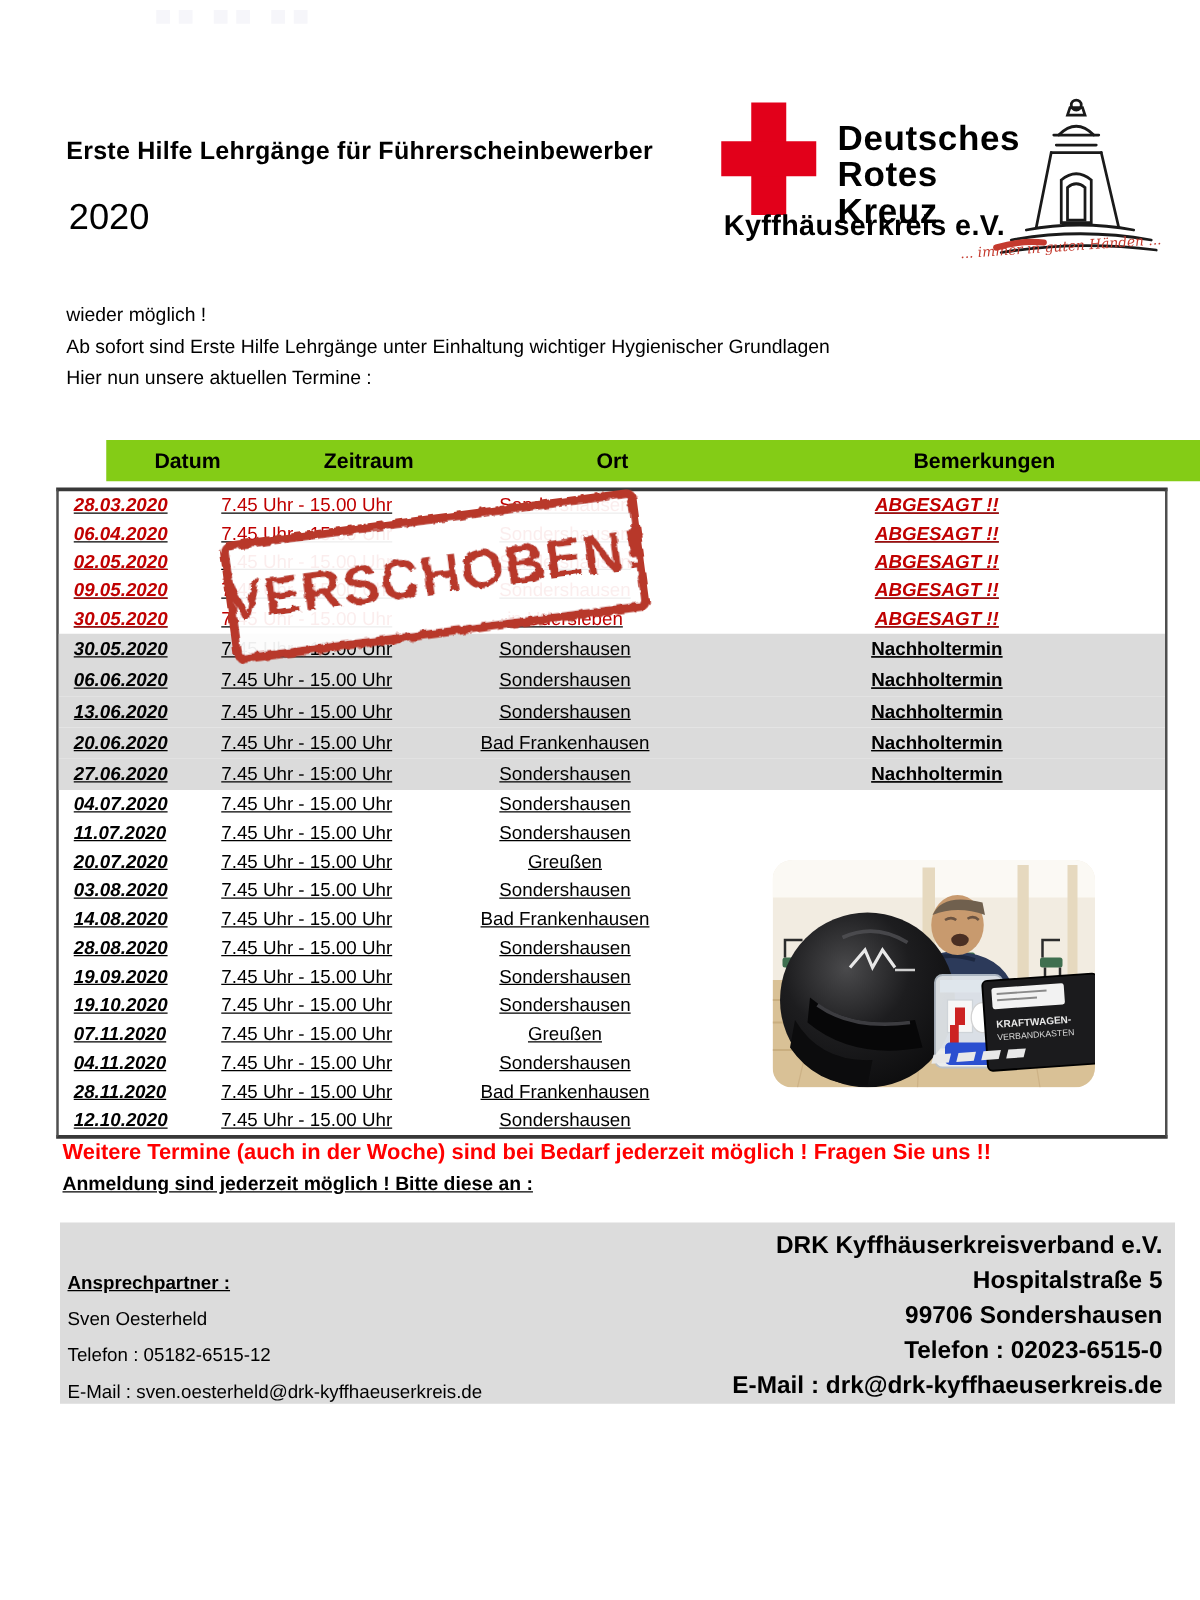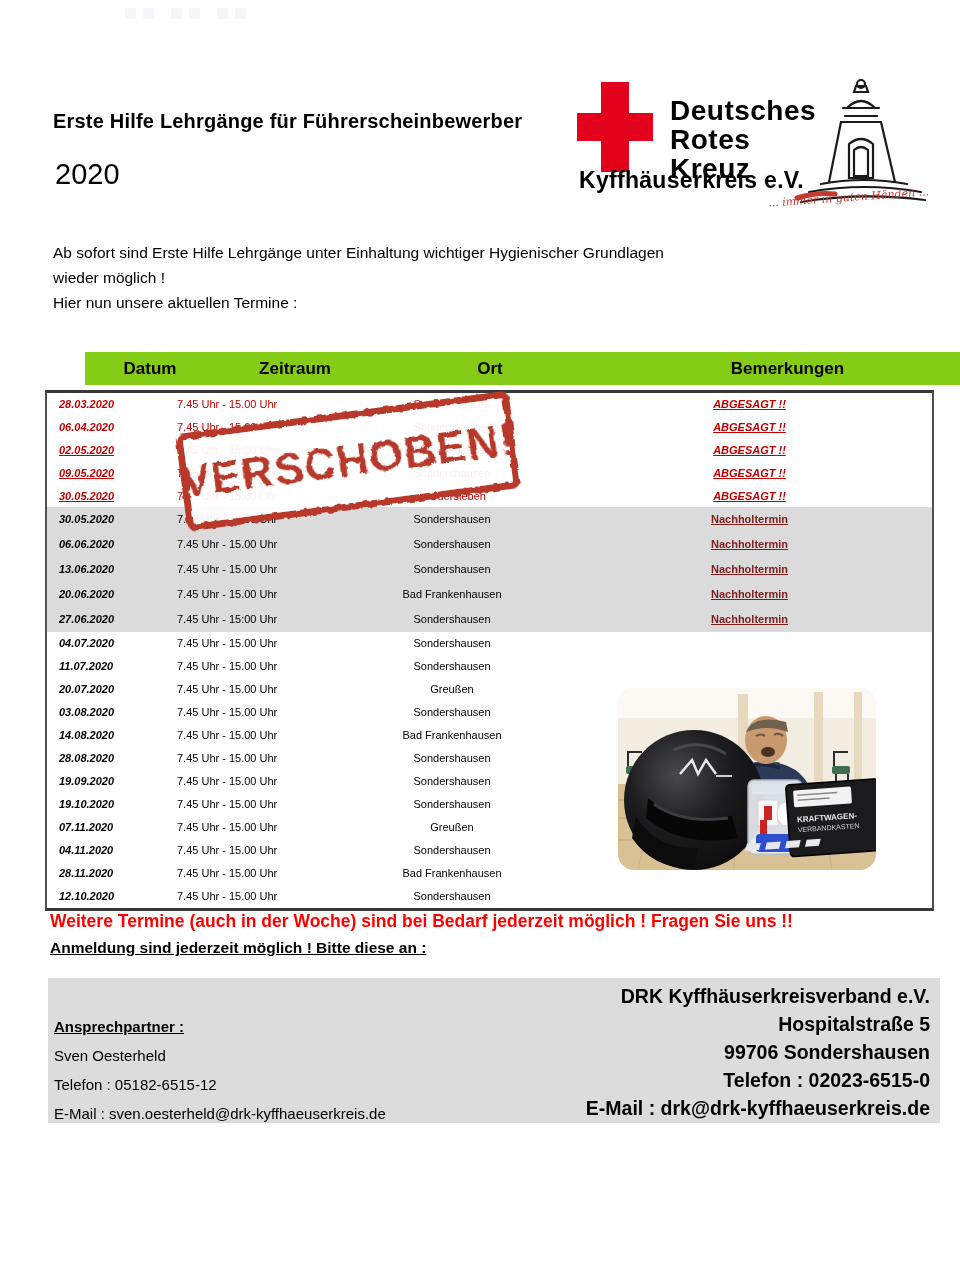--- a/index.html
+++ b/index.html
@@ -30,32 +30,32 @@
   .intro{position:absolute;left:53px;top:240px;font-size:15.5px;line-height:25px;}
 
   
   .thead{position:absolute;left:45px;top:352px;width:885px;height:33px;background:#84cc16;
          display:grid;grid-template-columns:130px 160px 230px 1fr;align-items:center;
          font-weight:bold;font-size:17px;margin-left:40px;}
   .thead .hc{text-align:center;}
   .tbody{position:absolute;left:45px;top:390px;width:885px;
          border-left:2px solid #4f4f4f;border-right:2px solid #4f4f4f;
          border-top:3px solid #383838;border-bottom:3px solid #383838;
-         background:#fff;font-size:11px;}
+         background:#fff;font-size:15px;text-decoration:underline;}
   .trow{display:grid;grid-template-columns:130px 160px 230px 1fr;align-items:center;}
   .sec-cancelled .trow{height:22.8px;color:#c00000;}
   .sec-makeup    .trow{height:25px;background:#dbdbdb;}
   .sec-normal    .trow{height:23px;}
   .c-datum{padding-left:12px;font-weight:bold;font-style:italic;white-space:nowrap;}
   .c-datum.u{text-decoration:underline;}
   .c-zeit{white-space:nowrap;}
   .c-ort{text-align:center;white-space:nowrap;}
   .c-bem{text-align:center;font-weight:bold;white-space:nowrap;}
   .sec-cancelled .c-bem{font-style:italic;text-decoration:underline;color:#c00000;}
-  .sec-makeup .c-bem{color:#7f1d1d;text-decoration:underline;}
+  .sec-makeup .c-bem{color:#000000;text-decoration:underline;}
 
   
   .stamp{position:absolute;left:180px;top:412px;width:322px;height:84px;
          transform:rotate(-7.5deg);background:rgba(255,255,255,0.93);
          border:7px solid #b8392c;border-radius:8px;
          display:flex;align-items:center;justify-content:center;
          font-size:44px;font-weight:800;color:#b8392c;letter-spacing:1px;
          filter:url(#roughen);}
 
   
@@ -120,22 +120,22 @@
         <path d="M30 114 q42 -8 86 0"></path>
         <path d="M18 122 q55 -10 112 0"></path>
         <path d="M10 132 q60 -10 124 -2"></path>
       </g>
       <path d="M6 128 q20 -6 38 -4" stroke="#c43a2e" stroke-width="5" fill="none" stroke-linecap="round"></path>
     </svg>
     <div class="logo-script">... immer in guten Händen ...</div>
   </div>
 
   <div class="intro">
+    <div>wieder möglich !</div>
     <div>Ab sofort sind Erste Hilfe Lehrgänge unter Einhaltung wichtiger Hygienischer Grundlagen</div>
-    <div>wieder möglich !</div>
     <div>Hier nun unsere aktuellen Termine :</div>
   </div>
 
   <div class="thead">
     <div class="hc">Datum</div>
     <div class="hc">Zeitraum</div>
     <div class="hc">Ort</div>
     <div class="hc">Bemerkungen</div>
   </div>
 

